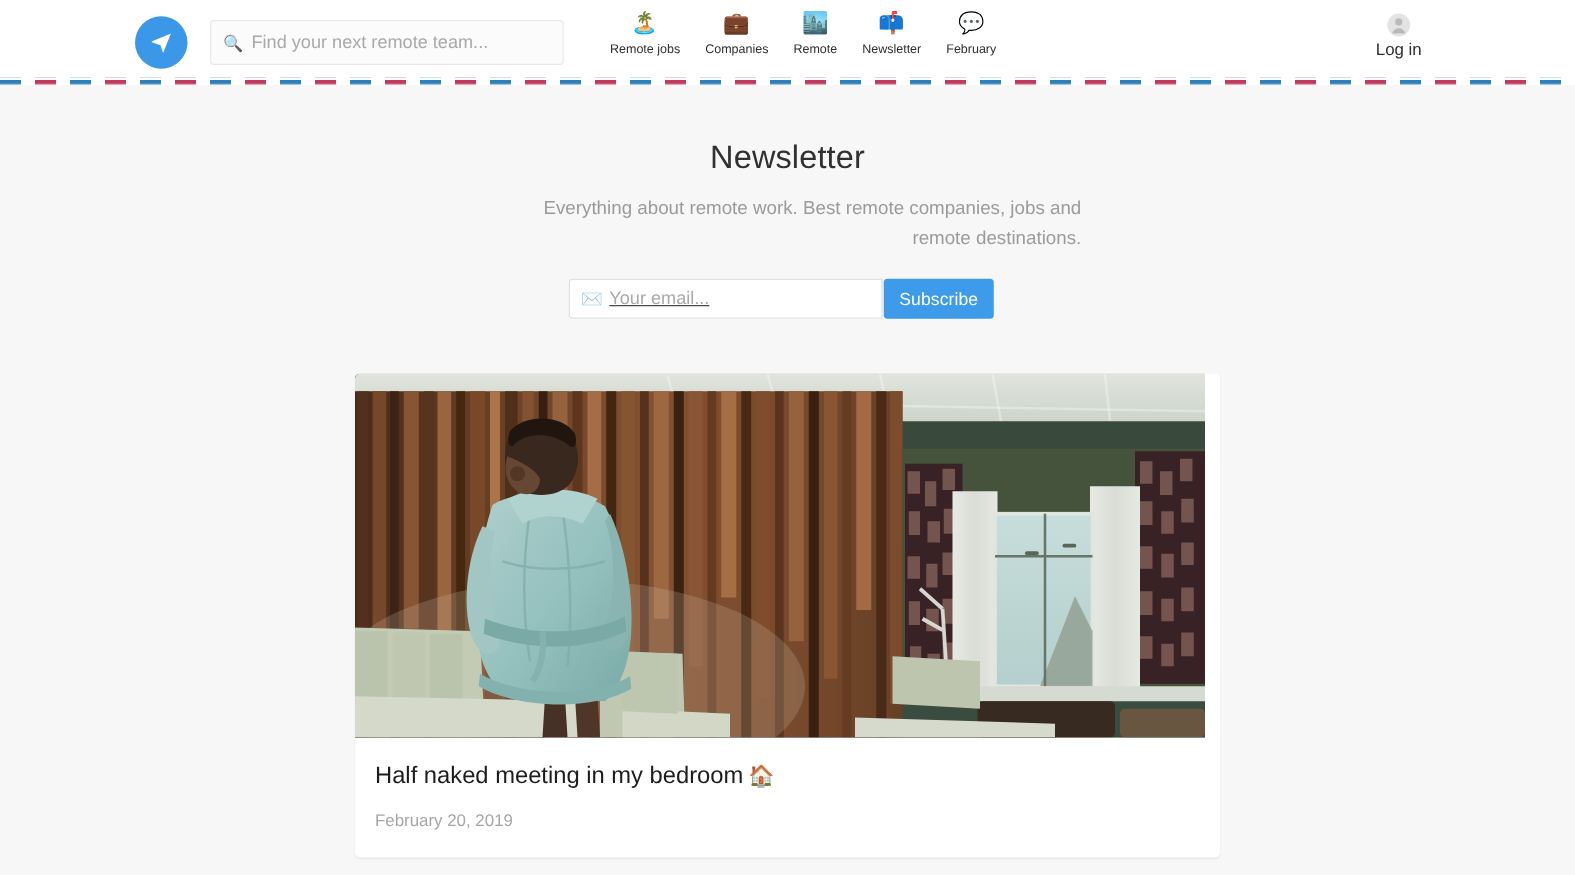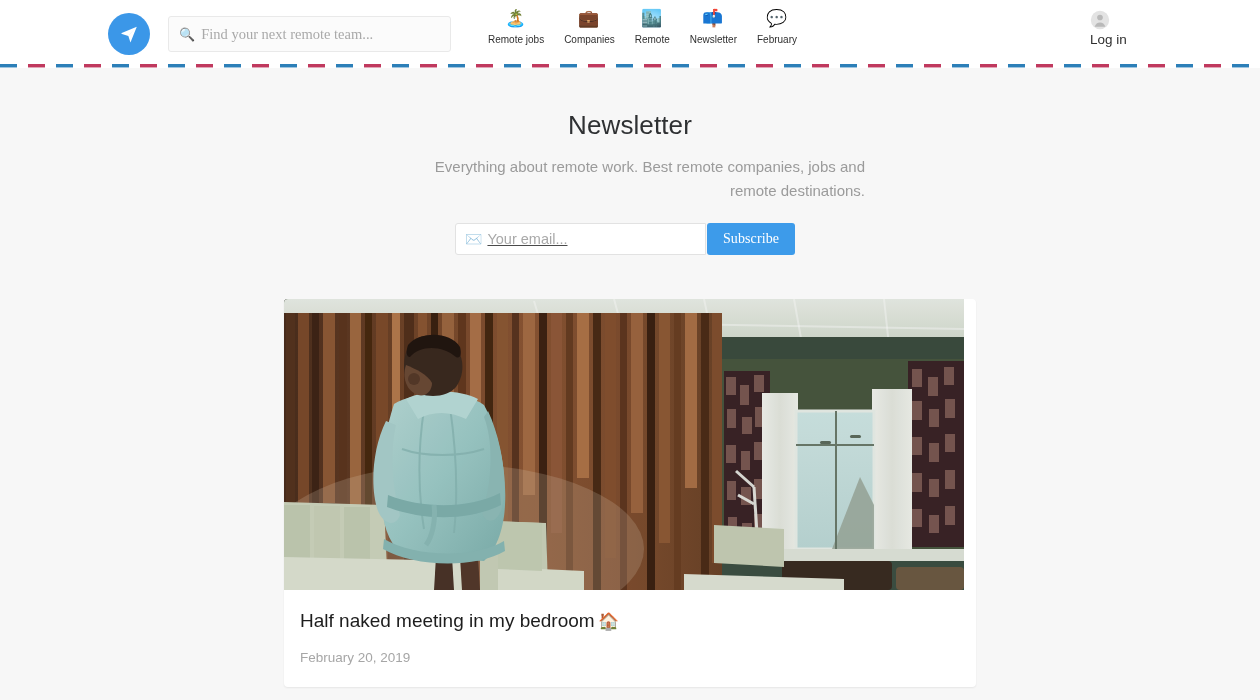--- a/index.html
+++ b/index.html
@@ -89,21 +89,21 @@
   .search-icon {
     font-size: 13px;
     line-height: 1;
     margin: 0 6px 0 2px;
     filter: grayscale(20%);
   }
   .search-box input {
     border: 0;
     outline: 0;
     background: transparent;
-    font-family: Liberation Serif, serif;
+    font-family: Liberation Sans, sans-serif;
     font-size: 14.5px;
     color: #4a4a4a;
     width: 235px;
   }
   .search-box input::placeholder { color: #a9a9a9; }
 
   .nav {
     position: absolute;
     left: 478px;
     top: 9px;
@@ -132,21 +132,21 @@
     color: #2f2f2f;
   }
 
   .account {
     position: absolute;
     left: 1090px;
     top: 9px;
     width: 58px;
     display: flex;
     flex-direction: column;
-    align-items: flex-start;
+    align-items: center;
     text-decoration: none;
     cursor: pointer;
   }
   .avatar-icon {
     height: 22px;
     display: flex;
     align-items: center;
     justify-content: center;
   }
   .account-label {
@@ -218,21 +218,21 @@
   .email-field input::placeholder { color: #a9a9a9; }
 
   .subscribe-btn {
     width: 88px;
     height: 32px;
     margin-left: 1px;
     background: #3d9bea;
     border: 0;
     border-radius: 3px;
     color: #ffffff;
-    font-family: Liberation Serif, serif;
+    font-family: Liberation Sans, sans-serif;
     font-size: 14px;
     cursor: pointer;
     letter-spacing: 0.1px;
   }
 
   
   .card {
     margin: 44px auto 0;
     width: 692px;
     background: #ffffff;

